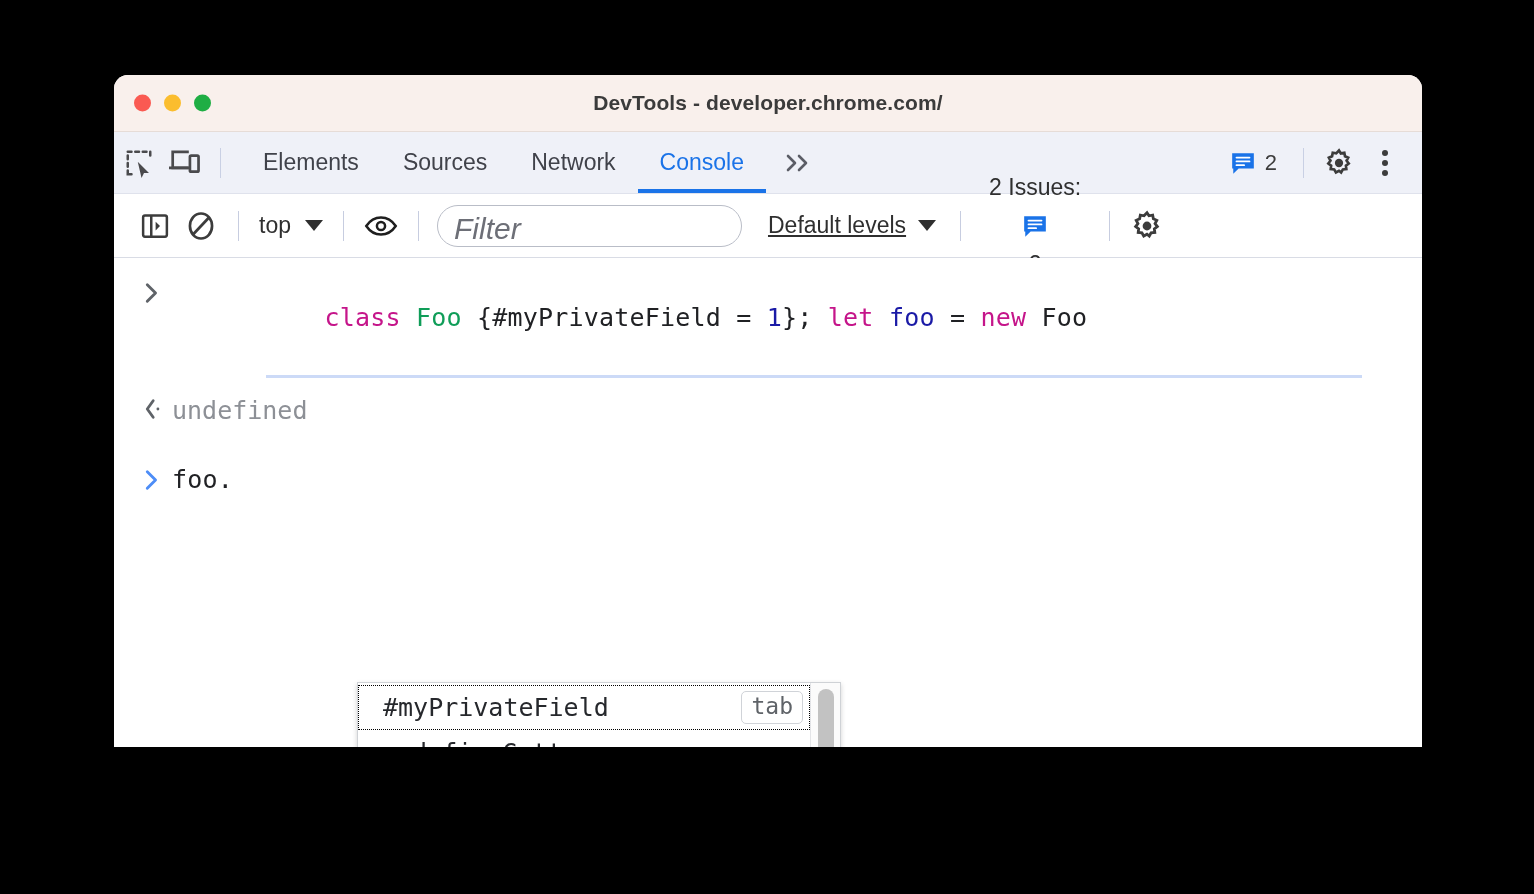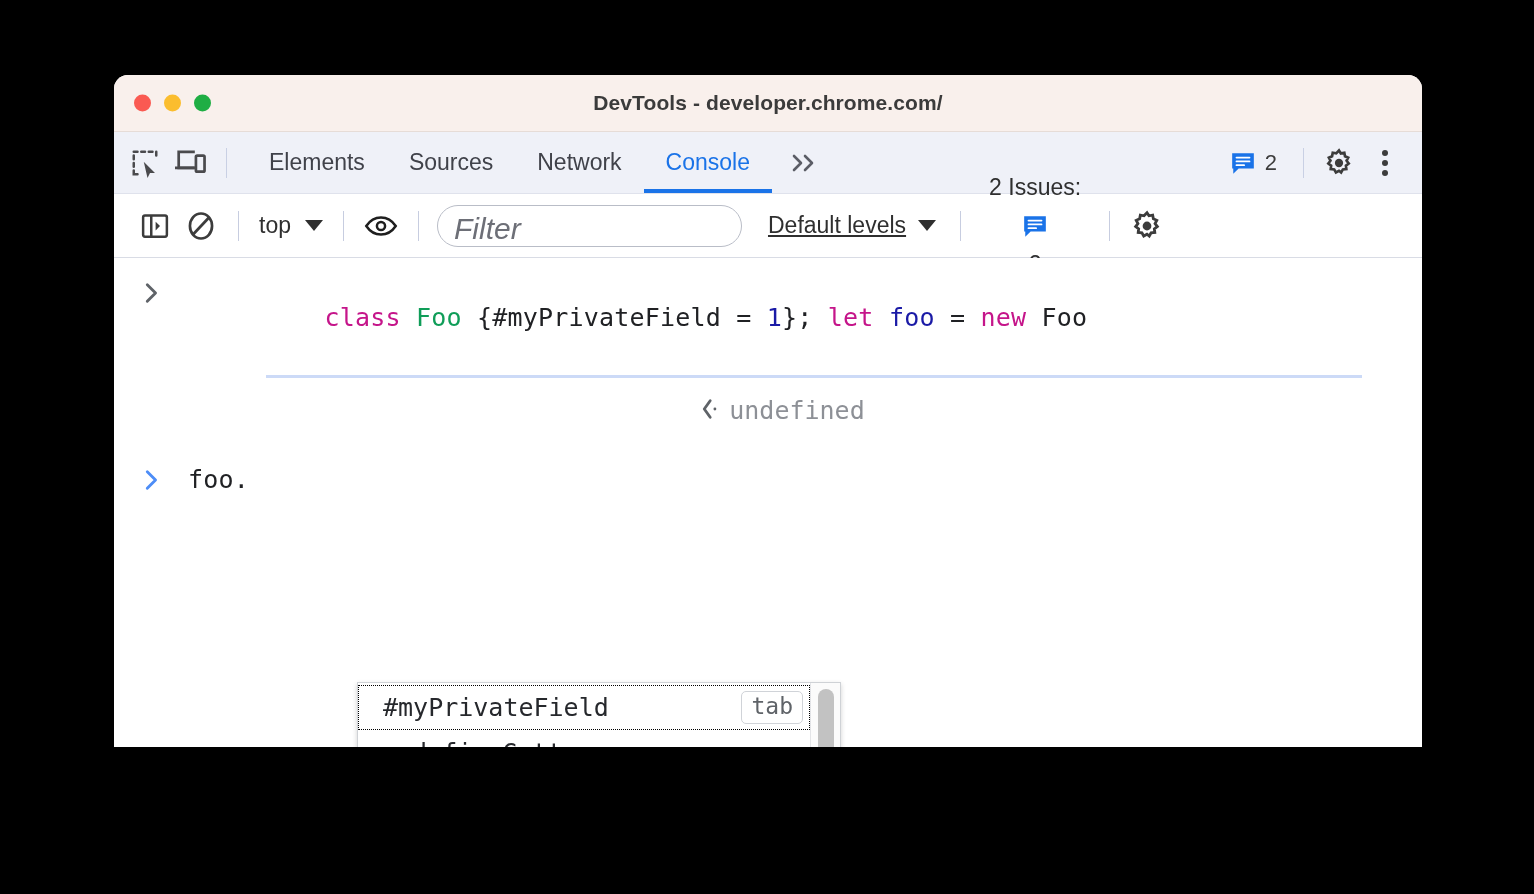--- a/index.html
+++ b/index.html
@@ -45,21 +45,21 @@
     letter-spacing: .1px;
   }
 
   
   .tabbar {
     position: relative;
     height: 62px;
     background: #EFF1F8;
     display: flex;
     align-items: center;
-    padding-left: 8px;
+    padding-left: 2px;
     border-bottom: 1px solid #dfe2ec;
   }
   .tb-icon {
     width: 46px; height: 46px;
     display: flex; align-items: center; justify-content: center;
     color: #4a4a4d;
     flex: 0 0 auto;
   }
   .vsep { width: 1px; height: 30px; background: #c9d0e4; margin: 0 12px; flex:0 0 auto; }
   .tabs { display: flex; align-items: center; height: 100%; margin-left: 8px; }
@@ -142,23 +142,23 @@
   .kw { color: #c5158a; }
   .cls { color: #0f9d58; }
   .num { color: #1a1aa6; }
   .var { color: #1a1aa6; }
   .plain { color: #202124; }
 
   .divider {
     position: absolute; left: 152px; right: 60px; top: 0;
     height: 3px; background: #ccdaf7;
   }
-  .line-out { padding: 18px 0 16px 18px; justify-content: center; }
+  .line-out { padding: 18px 0 16px 18px; }
   .out-text { font-size: 25px; color: #8d9096; }
-  .line-prompt { padding: 26px 0 0 18px; gap: 16px; }
+  .line-prompt { padding: 26px 0 0 18px; }
 
   
   .autocomplete {
     position: absolute;
     left: 243px; top: 424px;
     width: 484px;
     height: 320px;
     background: #ffffff;
     border: 1px solid #cfd2d6;
     box-shadow: 0 2px 5px rgba(0,0,0,.18);

